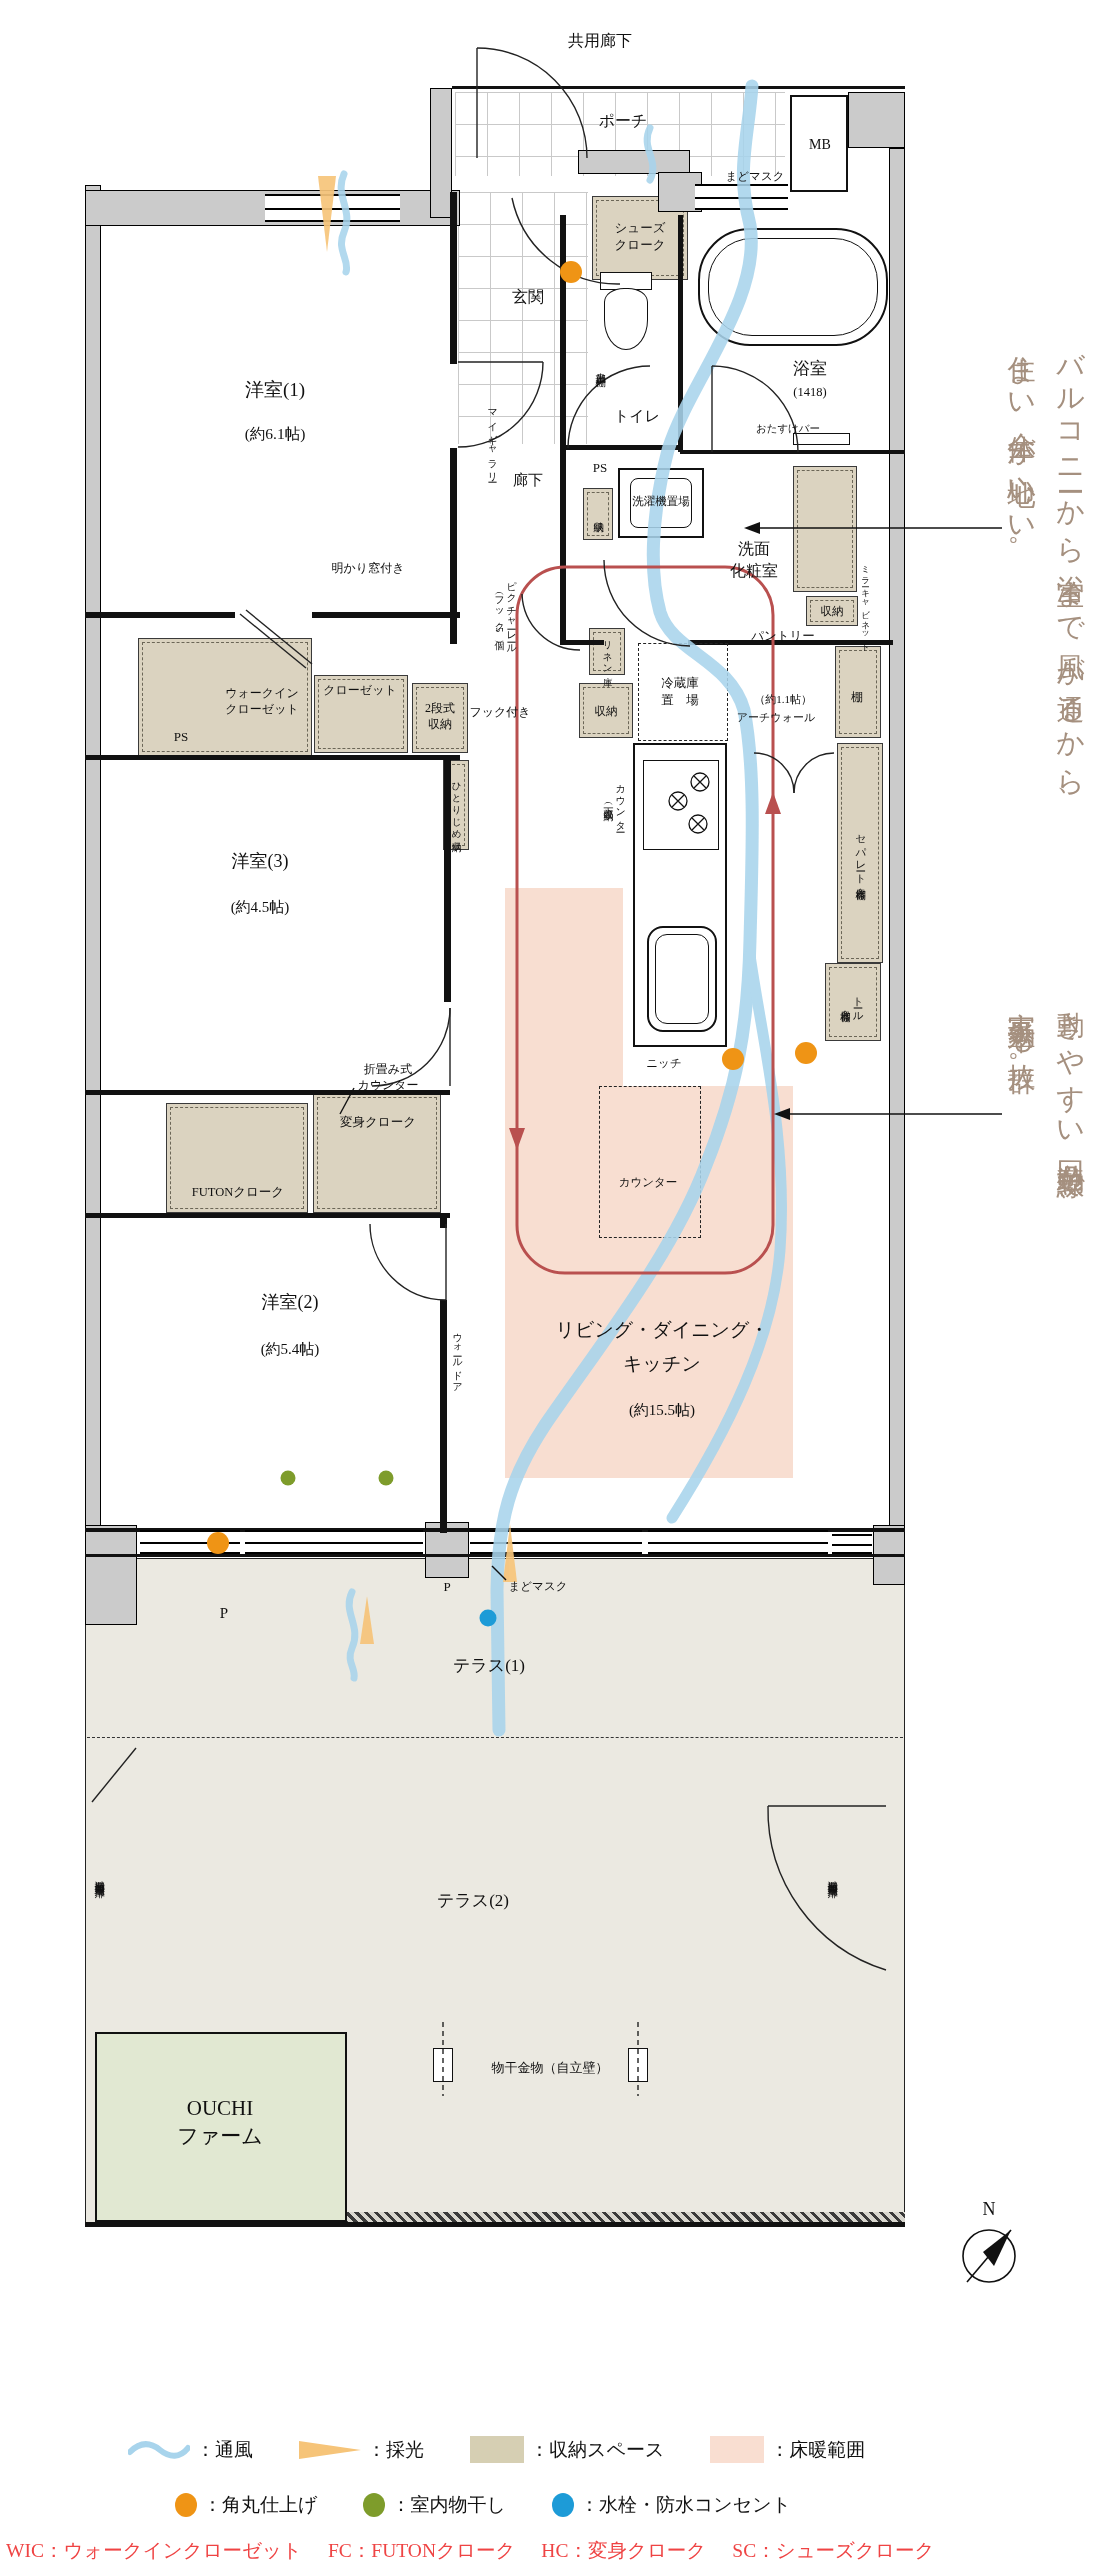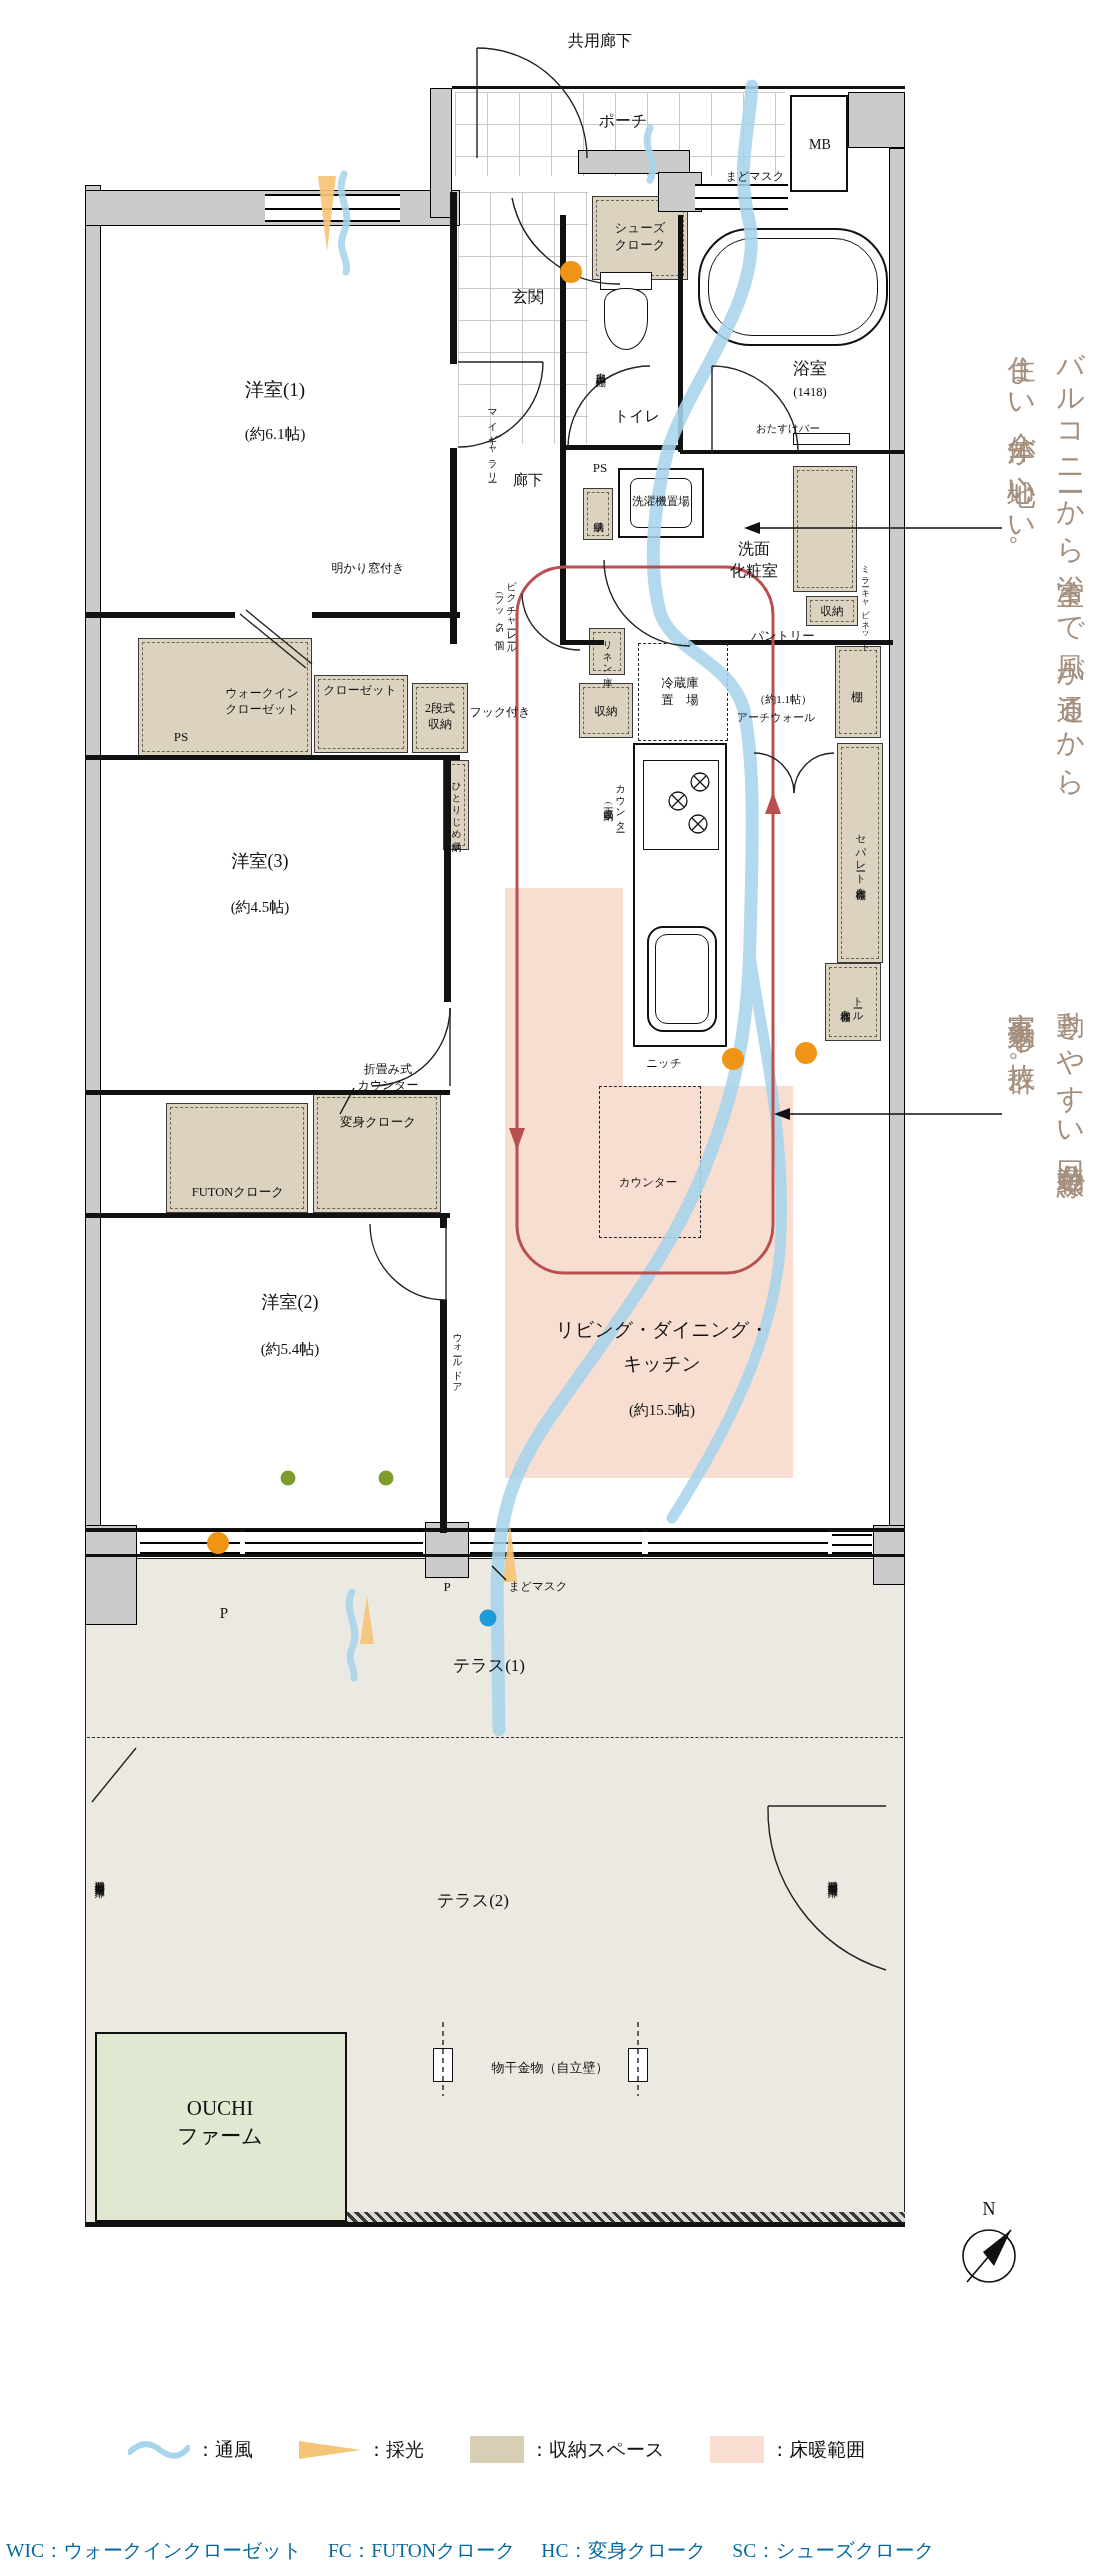--- a/index.html
+++ b/index.html
@@ -33,21 +33,21 @@
   .note{position:absolute;writing-mode:vertical-rl;color:#a5907f;font-size:28px;
         letter-spacing:4px;line-height:1.75;white-space:pre-line;}
   
   .legrow{position:absolute;display:flex;align-items:center;color:#111;font-size:19px;}
   .legitem{display:flex;align-items:center;margin-right:46px;}
   .sym-light{width:0;height:0;border-left:62px solid #f6c479;border-top:9px solid transparent;
              border-bottom:9px solid transparent;margin-right:6px;}
   .sym-storage{width:54px;height:27px;background:#d6cfb3;margin-right:6px;}
   .sym-heat{width:54px;height:27px;background:#f9ded1;margin-right:6px;}
   .dotsym{width:22px;height:24px;border-radius:50%;margin-right:6px;}
-  .abbrrow{position:absolute;display:flex;font-size:19.5px;color:#0369a1;}
+  .abbrrow{position:absolute;display:flex;font-size:19.5px;color:#ef4444;}
   .abbrrow span{margin-right:26px;white-space:nowrap;}
   .genkan-tile{position:absolute;background-image:
      linear-gradient(#c9c9c9 1px,transparent 1px),linear-gradient(90deg,#c9c9c9 1px,transparent 1px);
      background-size:32px 32px;}
   svg{position:absolute;left:0;top:0;}
 </style>
 </head>
 <body>
 
 <div id="stage">
@@ -329,19 +329,33 @@
       </span>
       <span class="legitem">
         <i class="sym-storage"></i>
         <span>：収納スペース</span>
       </span>
       <span class="legitem">
         <i class="sym-heat"></i>
         <span>：床暖範囲</span>
       </span>
     </div>
+  <div class="legrow" id="legend-row2" style="left:175px;top:2492px;">
+      <span class="legitem">
+        <i class="dotsym" style="background: rgb(239, 148, 21);"></i>
+        <span>：角丸仕上げ</span>
+      </span>
+      <span class="legitem">
+        <i class="dotsym" style="background: rgb(126, 156, 43);"></i>
+        <span>：室内物干し</span>
+      </span>
+      <span class="legitem">
+        <i class="dotsym" style="background: rgb(29, 155, 215);"></i>
+        <span>：水栓・防水コンセント</span>
+      </span>
+    </div>
   <div class="abbrrow" id="legend-abbr" style="left:6px;top:2537px;">
       <span>WIC：ウォークインクローゼット</span>
       <span>FC：FUTONクローク</span>
       <span>HC：変身クローク</span>
       <span>SC：シューズクローク</span>
     </div>
 </div>
 
 </body></html>

